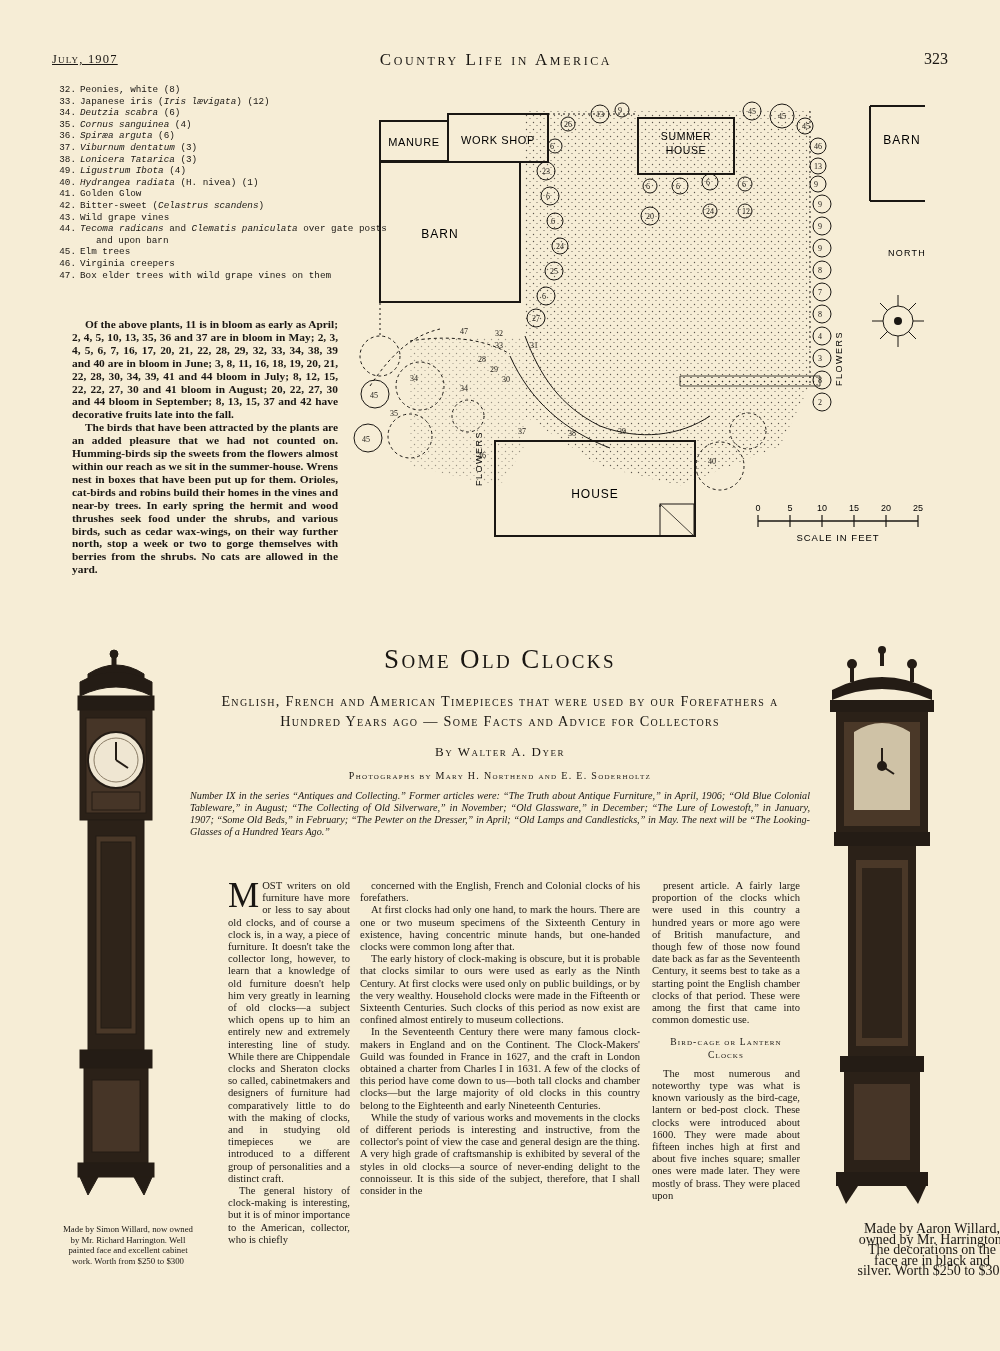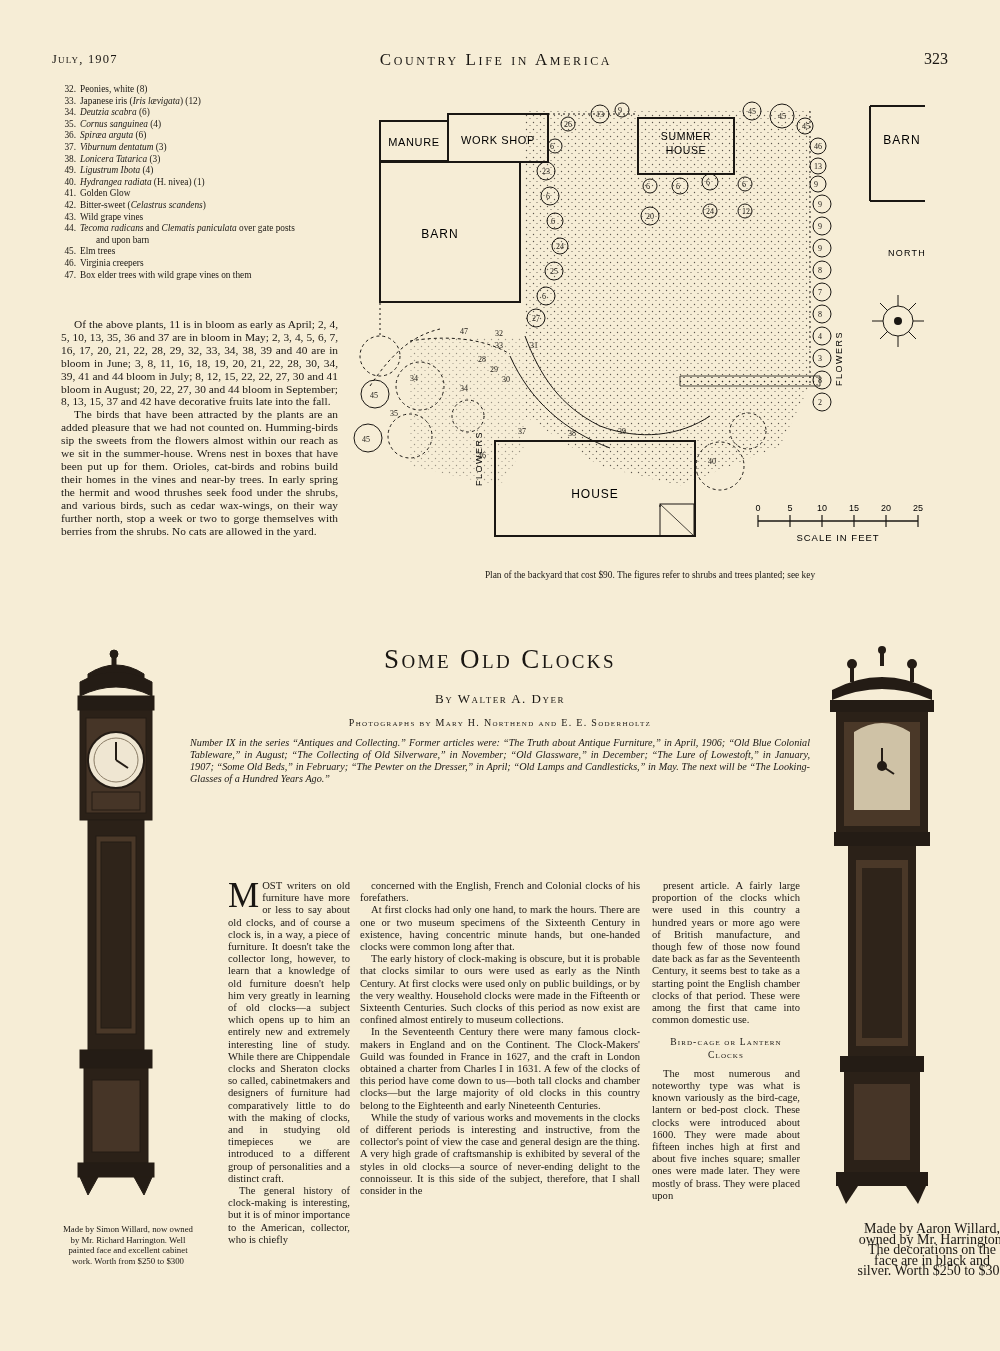--- a/index.html
+++ b/index.html
@@ -8,35 +8,35 @@
     background:#f6edd6;
     font-family:"Liberation Serif", serif;
     color:#1a1713;
     position:relative;
     overflow:hidden;
   }
   .page{position:absolute;inset:0;}
 
   
   .runhead{position:absolute;top:52px;left:52px;right:52px;height:22px;}
-  .runhead .date{position:absolute;left:0;top:0;font-size:12.5px;letter-spacing:1.2px;}
+  .runhead .date{position:absolute;left:0;top:0;font-size:12.5px;letter-spacing:1.2px;text-decoration:underline;}
   .runhead .title{position:absolute;left:0;right:8px;top:-2px;text-align:center;font-size:17px;letter-spacing:2.6px;}
   .runhead .folio{position:absolute;right:0;top:-2px;font-size:16px;}
   .smallcaps{font-variant:small-caps;}
 
   
   .keylist{position:absolute;left:56px;top:84px;width:270px;font-size:9.3px;line-height:11.6px;}
-  .keylist .row{white-space:nowrap;}
+  .keylist .row{white-space:nowrap;font-family:Liberation Mono, monospace;}
   .keylist .num{display:inline-block;width:20px;text-align:right;padding-right:4px;}
   .keylist .cont{display:block;padding-left:40px;}
   .it{font-style:italic;}
 
   
   .leftcol{position:absolute;left:56px;top:318px;width:282px;font-size:11.4px;line-height:12.9px;text-align:justify;}
-  .leftcol p{margin:0 0 0 5px;text-indent:13px;}
+  .leftcol p{margin:0 0 0 16px;text-indent:13px;font-weight:bold;}
 
   
   .plan{position:absolute;left:350px;top:86px;width:600px;height:470px;}
   .plan svg{display:block;}
   .plancap{position:absolute;left:350px;top:570px;width:600px;font-size:9.4px;text-align:center;}
 
   
   .arthead{position:absolute;left:190px;top:628px;width:620px;text-align:center;}
   .arthead h1{margin:16px;font-size:27px;letter-spacing:2.4px;font-weight:normal;}
   .arthead h2{margin:12px 0 0 0;font-size:14.2px;letter-spacing:1.3px;font-weight:normal;line-height:20px;}
@@ -275,24 +275,24 @@
             <text x="32" y="0">5</text>
             <text x="64" y="0">10</text>
           <text x="96" y="0">15</text>
             <text x="128" y="0">20</text>
             <text x="160" y="0">25</text>
         </g>
         <text x="80" y="30" font-size="9.5" font-family="Liberation Sans,sans-serif" text-anchor="middle" letter-spacing="1">SCALE IN FEET</text>
       </g>
     </svg>
   </div>
-  <div class="plancap">Plan of the backyard that cost $90.  The figures refer to shrubs and trees planted; see key</div>
 
   <div class="arthead">
     <h1 class="smallcaps">Some Old Clocks</h1>
+    <h2 class="smallcaps">English, French and American Timepieces that were used by our Forefathers a Hundred Years ago — Some Facts and Advice for Collectors</h2>
     <div class="byline smallcaps">By Walter A. Dyer</div>
     <div class="photog smallcaps">Photographs by Mary H. Northend and E. E. Soderholtz</div>
     <div class="note">Number IX in the series “Antiques and Collecting.”  Former articles were: “The Truth about Antique Furniture,” in April, 1906; “Old Blue Colonial Tableware,” in August; “The Collecting of Old Silverware,” in November; “Old Glassware,” in December; “The Lure of Lowestoft,” in January, 1907; “Some Old Beds,” in February; “The Pewter on the Dresser,” in April; “Old Lamps and Candlesticks,” in May. The next will be “The Looking-Glasses of a Hundred Years Ago.”</div>
   </div>
 
   <div class="col c1" id="col1">
       <p style="text-indent: 0px;"><span class="dropcap">M</span>OST writers on old furniture have more or less to say about old clocks, and of course a clock is, in a way, a piece of furniture. It doesn't take the collector long, however, to learn that a knowledge of old furniture doesn't help him very greatly in learning of old clocks—a subject which opens up to him an entirely new and extremely interesting line of study. While there are Chippendale clocks and Sheraton clocks so called, cabinetmakers and designers of furniture had comparatively little to do with the making of clocks, and in studying old timepieces we are introduced to a different group of personalities and a distinct craft.</p>
       <p>The general history of clock-making is interesting, but it is of minor importance to the American, collector, who is chiefly</p>
     </div>
   <div class="col c2" id="col2">

